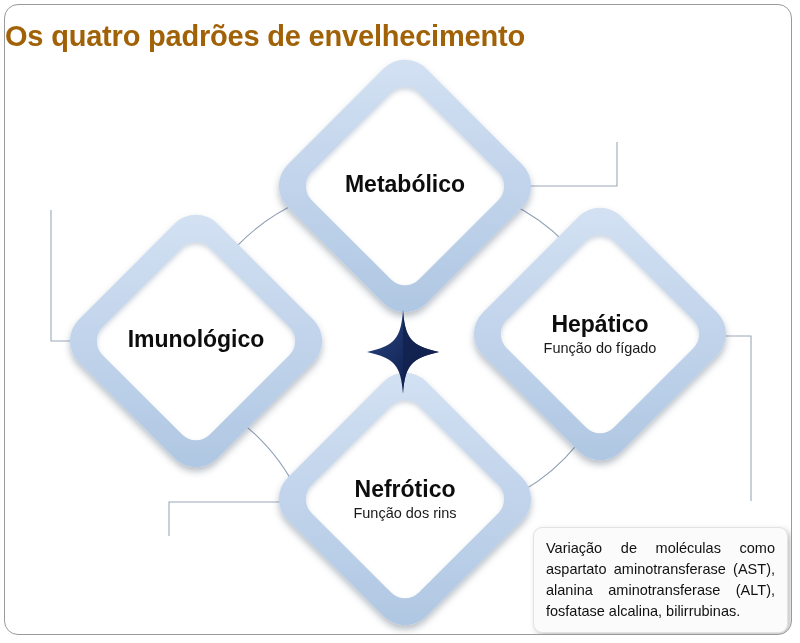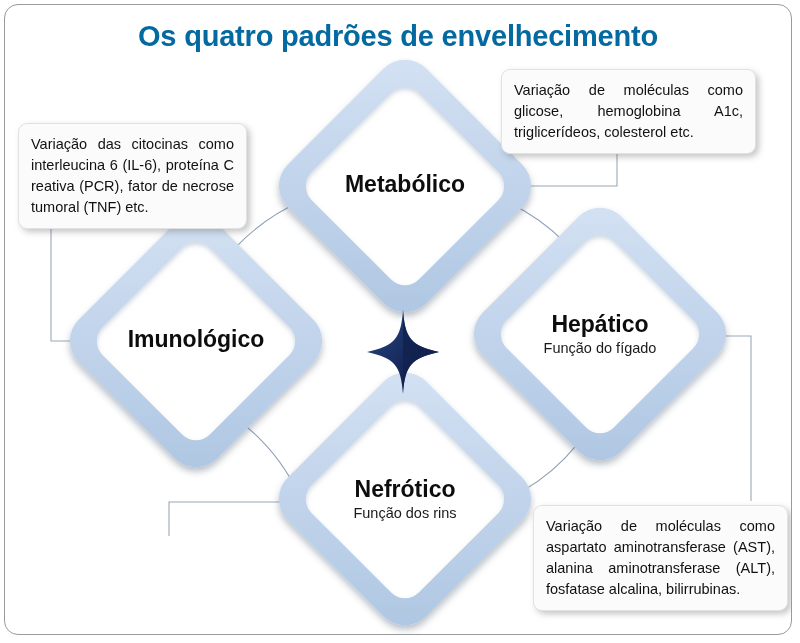--- a/index.html
+++ b/index.html
@@ -15,24 +15,23 @@
     width:788px;height:631px;
     border:1.5px solid #9a9a9a;
     border-radius:14px;
     background:#ffffff;
     box-sizing:border-box;
     overflow:hidden;
   }
   #title{
     position:absolute;
     left:0;top:15px;width:100%;
-    text-align:center;
     font-size:29px;
     font-weight:bold;
-    color:#0369a1;
+    color:#a16207;
     letter-spacing:-0.2px;
   }
 
   
   #wires{position:absolute;left:0;top:0;width:788px;height:631px;}
 
   
   .diamond{
     position:absolute;
     width:196px;height:196px;
@@ -94,21 +93,21 @@
     box-shadow:3px 3px 6px rgba(90,90,90,0.35);
     padding:10px 12px 10px 12px;
     font-size:14.5px;
     line-height:1.45;
     color:#111111;
     text-align:justify;
     box-sizing:border-box;
   }
   #c-metabolico{left:496px;top:64px;width:255px;}
   #c-imunologico{left:13px;top:118px;width:229px;}
-  #c-hepatico{left:528px;top:500px;width:255px;}
+  #c-hepatico{left:528px;top:522px;width:255px;}
   #c-nefrotico{left:83px;top:534px;width:222px;}
 </style>
 </head>
 <body>
 
 <div id="frame">
 
   <div id="title">Os quatro padrões de envelhecimento</div>
 
   <svg id="wires" viewBox="0 0 788 631" xmlns="http://www.w3.org/2000/svg">
@@ -172,26 +171,20 @@
       </linearGradient>
       <linearGradient id="starR" x1="1" y1="0" x2="0" y2="1">
         <stop offset="0%" stop-color="#1d3representing66"></stop>
         <stop offset="100%" stop-color="#101f4a"></stop>
       </linearGradient>
     </defs>
     <path d="M36 0 C38 28 44 36 72 42 C44 48 38 56 36 84 C34 56 28 48 0 42 C28 36 34 28 36 0 Z" fill="url(#starL)"></path>
     <path d="M36 0 C38 28 44 36 72 42 C44 48 38 56 36 84 Z" fill="#12224f" opacity="0.85"></path>
   </svg>
 
-  <div class="callout" id="c-metabolico">
-    <span>Variação de moléculas como glicose, hemoglobina A1c, triglicerídeos, colesterol etc.</span>
-  </div>
 
-  <div class="callout" id="c-imunologico">
-    <span>Variação das citocinas como interleucina 6 (IL-6), proteína C reativa (PCR), fator de necrose tumoral (TNF) etc.</span>
-  </div>
 
   <div class="callout" id="c-hepatico">
     <span>Variação de moléculas como aspartato aminotransferase (AST), alanina aminotransferase (ALT), fosfatase alcalina, bilirrubinas.</span>
   </div>
 
 
 </div>
 
 </body></html>

